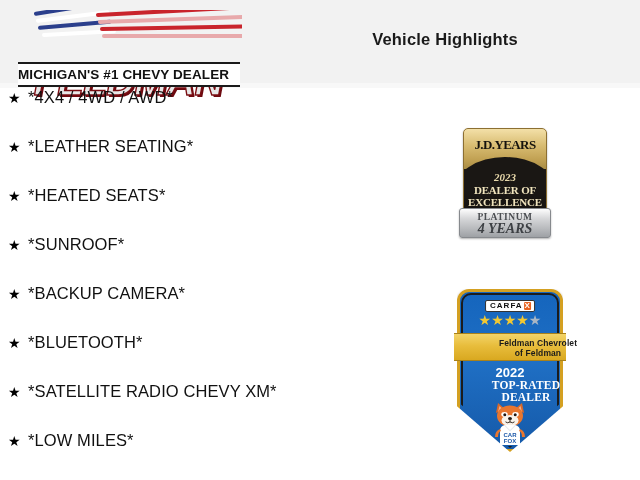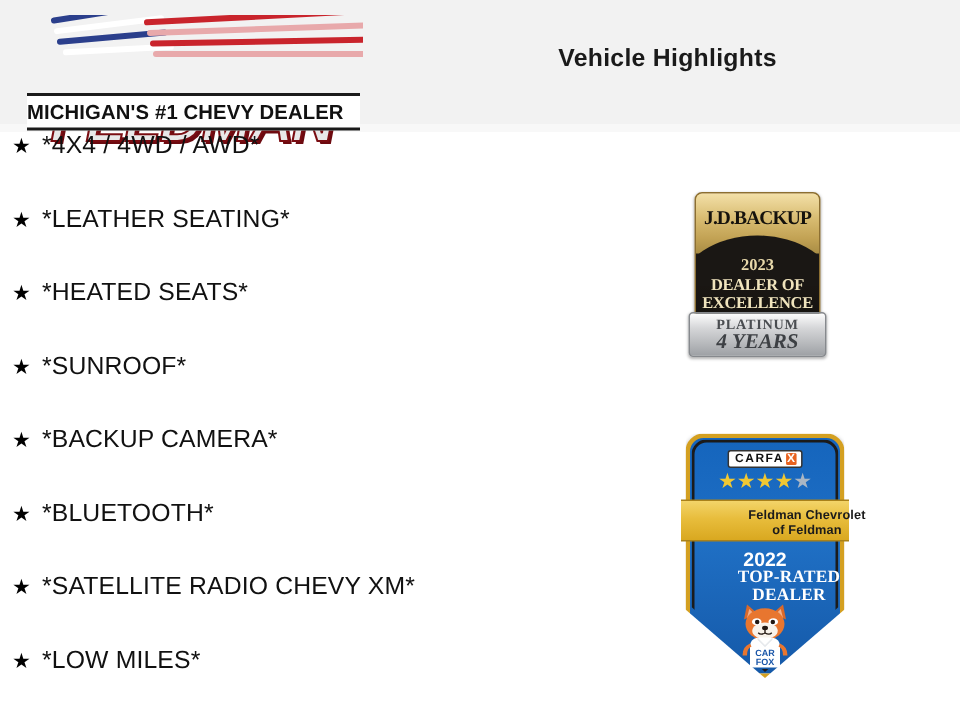--- a/index.html
+++ b/index.html
@@ -171,20 +171,21 @@
   .jd-year {
     position: absolute;
     left: 0; top: 42px;
     width: 100%;
     text-align: center;
     font-family: "Liberation Serif", serif;
     font-weight: bold;
     font-size: 11px;
     color: #e8d9ab;
     z-index: 3;
+    font-style: italic;
   }
   .jd-line1, .jd-line2 {
     position: absolute;
     left: 0;
     width: 100%;
     text-align: center;
     font-family: "Liberation Serif", serif;
     font-weight: bold;
     color: #f0e4bd;
     z-index: 3;
@@ -407,21 +408,21 @@
   </li>
   <li class="highlight-item">
     <span class="highlight-star">★</span>
     <span class="highlight-text">*LOW MILES*</span>
   </li>
 </ul>
 
 <div id="jdpower-badge">
   <div class="jd-plaque">
     <div class="jd-goldtop"></div>
-    <div class="jd-brand">J.D.BACKUP</div>
+    <div class="jd-brand">J.D.YEARS</div>
     <div class="jd-year">2023</div>
     <div class="jd-line1">DEALER OF</div>
     <div class="jd-line2">EXCELLENCE</div>
   </div>
   <div class="jd-base">
     <div class="jd-platinum">PLATINUM</div>
     <div class="jd-years">4 YEARS</div>
   </div>
 </div>
 

